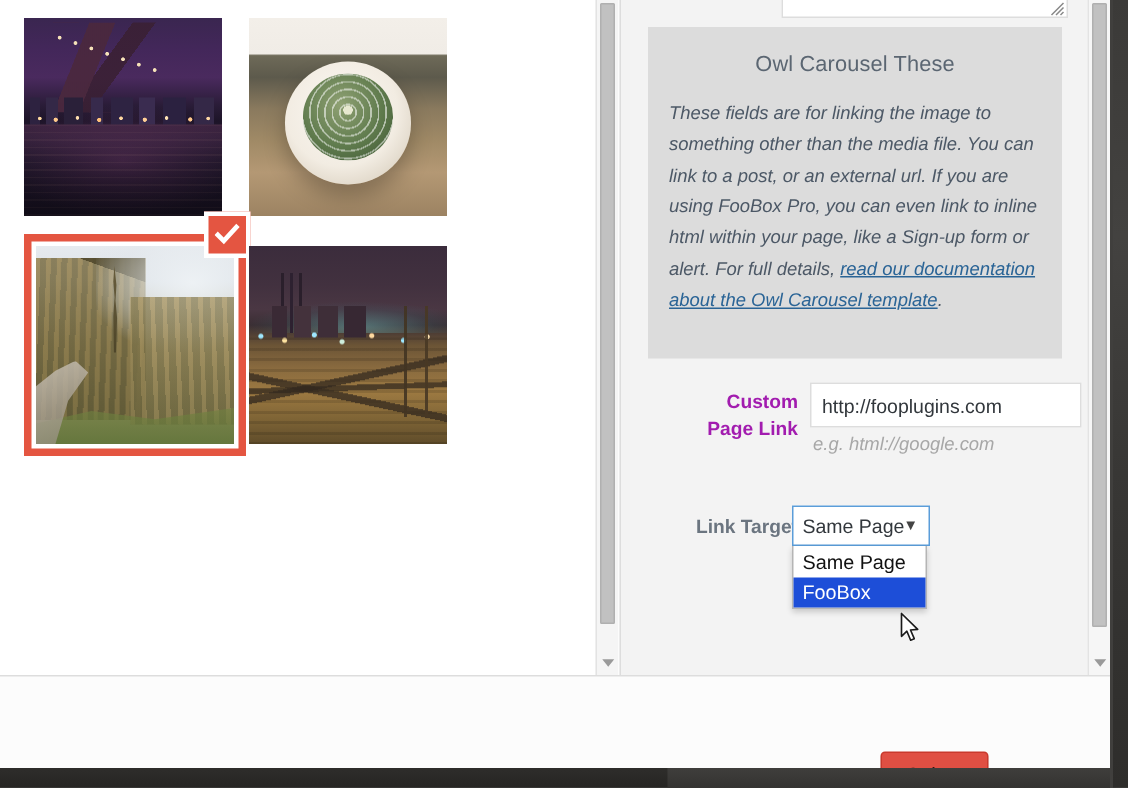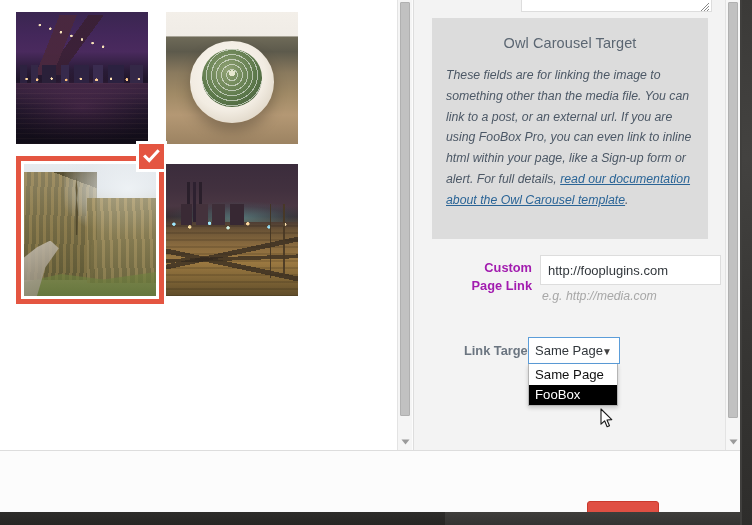--- a/index.html
+++ b/index.html
@@ -449,21 +449,21 @@
     box-shadow: 0 2px 4px rgba(0,0,0,.18);
   }
   .select-option {
     font-size: 13.2px;
     color: #111;
     padding: 1px 6px 2px 6px;
     line-height: 17px;
     white-space: nowrap;
   }
   .select-option.highlighted {
-    background: #000000;
+    background: #1d4ed8;
     color: #ffffff;
   }
   .target-hint {
     position: absolute;
     left: 114px;
     top: 32px;
     width: 190px;
     font-style: italic;
     font-size: 12.3px;
     line-height: 19px;
@@ -625,31 +625,31 @@
 
       <div class="textarea-top">
         <div class="resize-grip">
           <svg width="12" height="12" viewBox="0 0 12 12">
             <path d="M11 3 L3 11 M11 6 L6 11 M11 9 L9 11" stroke="#888" stroke-width="1" fill="none"></path>
           </svg>
         </div>
       </div>
 
       <div class="field-panel">
-        <div class="panel-title">Owl Carousel Target</div>
+        <div class="panel-title">Owl Carousel These</div>
         <p class="panel-body"><span>These fields are for linking the image to something other than the media file. You can link to a post, or an external url. If you are using FooBox Pro, you can even link to inline html within your page, like a Sign-up form or alert. For full details, </span><a href="#">read our documentation about the Owl Carousel template</a><span>.</span></p>
       </div>
 
       <div class="field-row" style="top:259px;">
         <div class="label-custom">
           <div>Custom</div>
           <div>Page Link</div>
         </div>
         <input class="input-url" type="text" value="http://fooplugins.com" style="">
-        <div class="input-hint">e.g. http://media.com</div>
+        <div class="input-hint">e.g. html://google.com</div>
       </div>
 
       <div class="field-row" style="top:337px;">
         <div class="label-target">Link Target</div>
 
         <div class="target-hint">
           <div>h iFrames or</div>
           <div>n FooBox.</div>
         </div>
 

